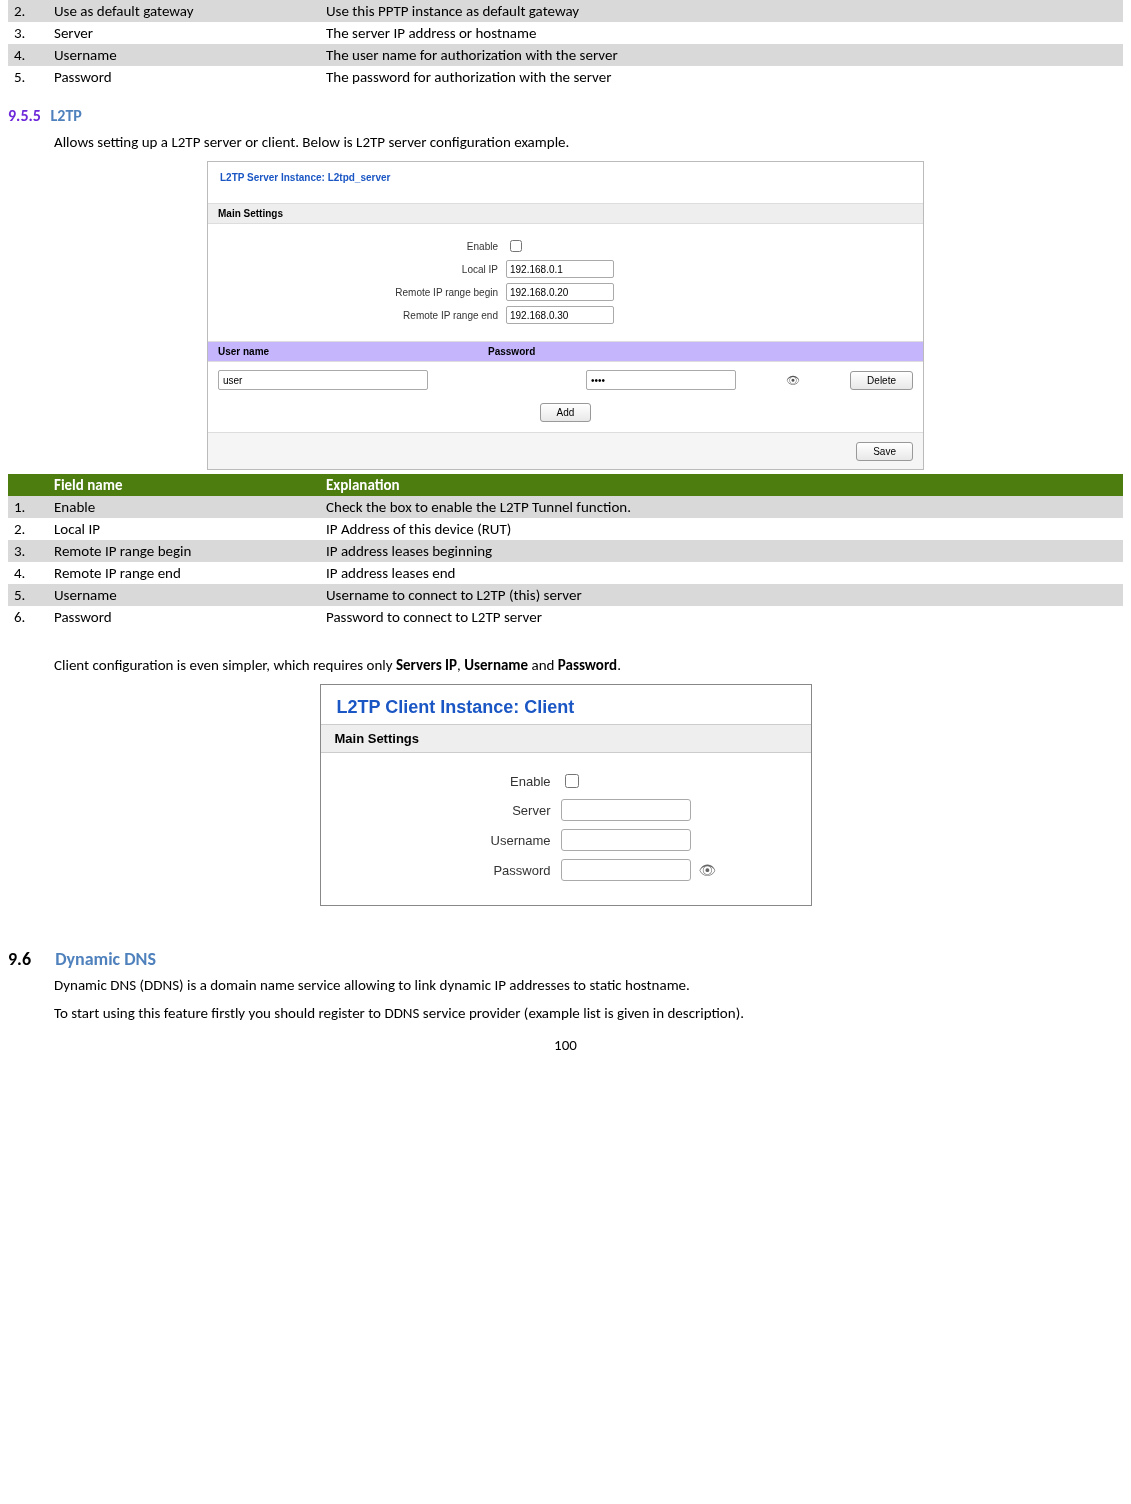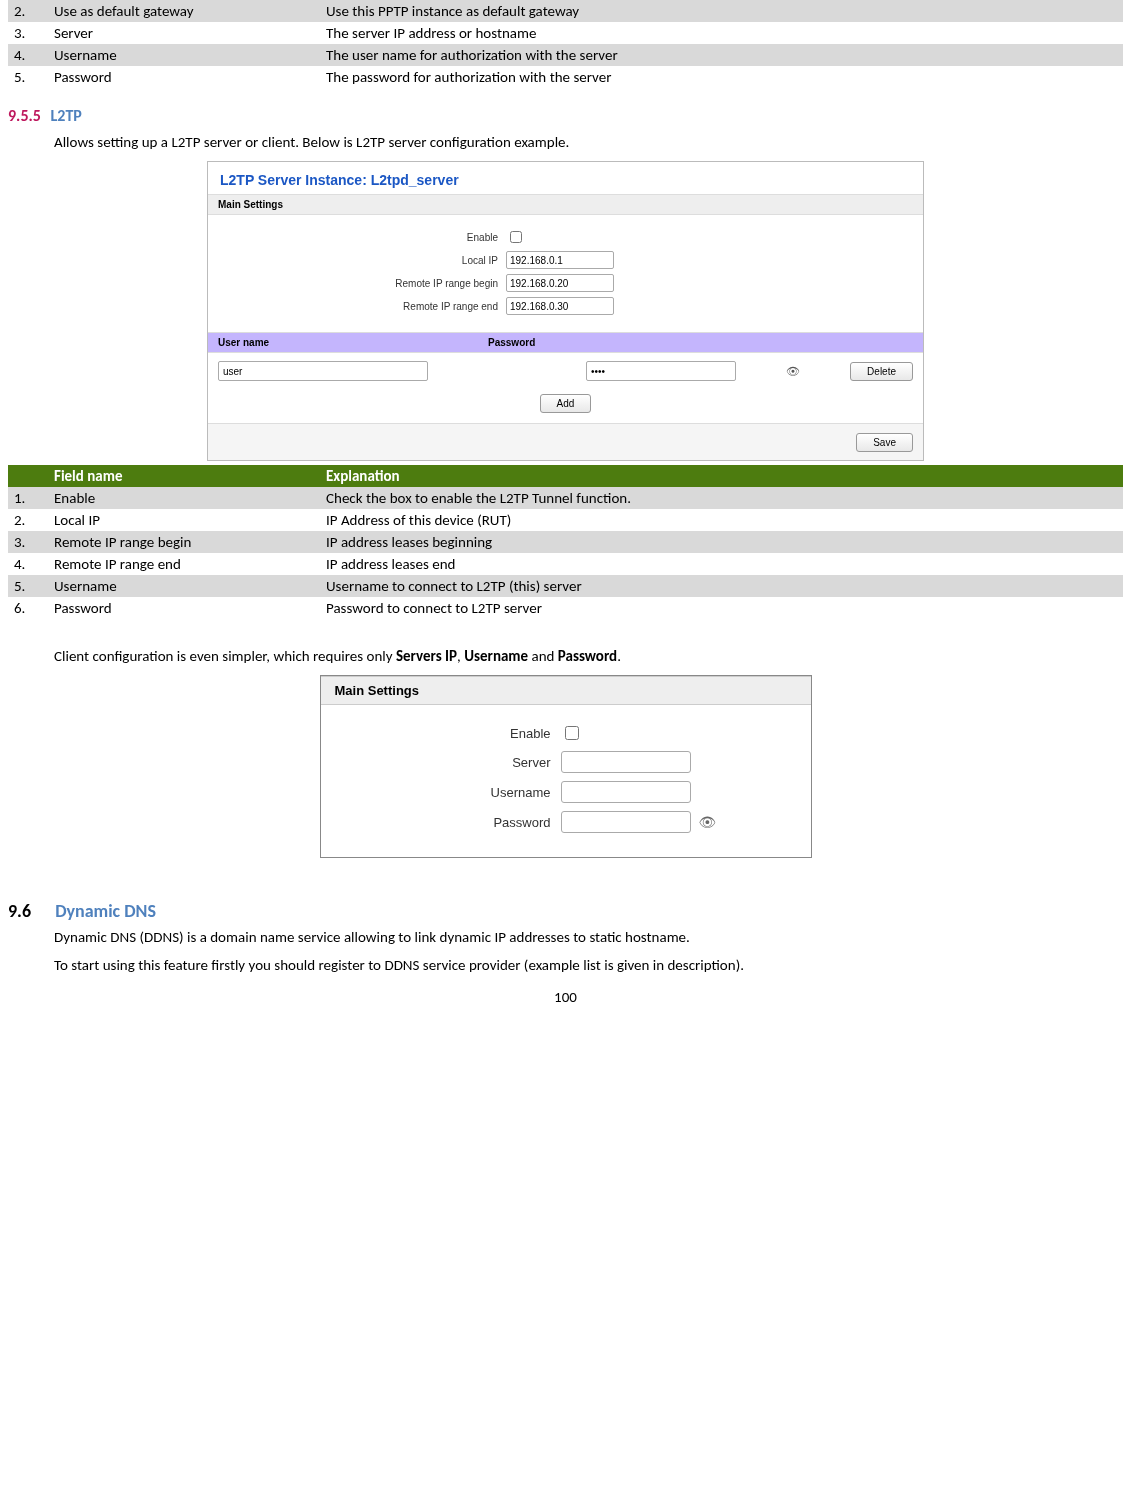--- a/index.html
+++ b/index.html
@@ -36,21 +36,21 @@
     font-size: 18px;
     font-weight: bold;
     margin: 42px 0 6px 0;
   }
   h3.section .num { color: #000; margin-right: 20px; }
   h3.subsection {
     font-size: 16px;
     margin: 18px 0 8px 0;
     color:#4f81bd;
   }
-  h3.subsection .num { color: #be185d; margin-right: 6px; }
+  h3.subsection .num { color: #6d28d9; margin-right: 6px; }
   p.body { margin: 6px 0 10px 46px; font-size: 15px; }
   .page-num { text-align: center; font-size: 15px; margin-top: 14px; }
 
   
   .shot1 {
     width: 715px;
     border: 1px solid #bbb;
     margin: 6px auto 4px auto;
     background: #fff;
     font-family: Arial, sans-serif;
@@ -63,23 +63,23 @@
   }
   .shot1 .tab {
     padding: 6px 14px;
     border-right: 1px solid #ddd;
     background: #fafafa;
     cursor: pointer;
   }
   .shot1 .tab.active { background:#fff; border-bottom:2px solid #fff; margin-bottom:-1px; }
   .shot1 .inst-title {
     color: #1b57c4;
-    font-size: 14px;
-    font-weight: bold;
-    padding: 10px 12px 6px 12px;
+    font-size: 10px;
+    font-weight: bold;
+    padding: 10px 12px 20px 12px;
   }
   .shot1 .subhead {
     background: #eee;
     font-size: 10px;
     font-weight: bold;
     padding: 4px 10px;
     border-top:1px solid #ddd;
     border-bottom:1px solid #ddd;
   }
   .shot1 .form-area { padding: 8px 0 12px 0; }
@@ -255,20 +255,21 @@
       <td>Password to connect to L2TP server</td>
     </tr>
   </tbody>
 </table>
 
 <p class="body" style="margin-top:28px;">
   <span>Client configuration is even simpler, which requires only </span><b>Servers IP</b><span>, </span><b>Username</b><span> and </span><b>Password</b><span>.</span>
 </p>
 
 <div class="shot2">
+  <div class="title2">L2TP Client Instance: Client</div>
   <div class="sub2">Main Settings</div>
   <div class="form2">
     <div class="row2">
       <div class="lbl2">Enable</div>
       <input type="checkbox" style="">
     </div>
     <div class="row2">
       <div class="lbl2">Server</div>
       <input type="text" style="">
     </div>

